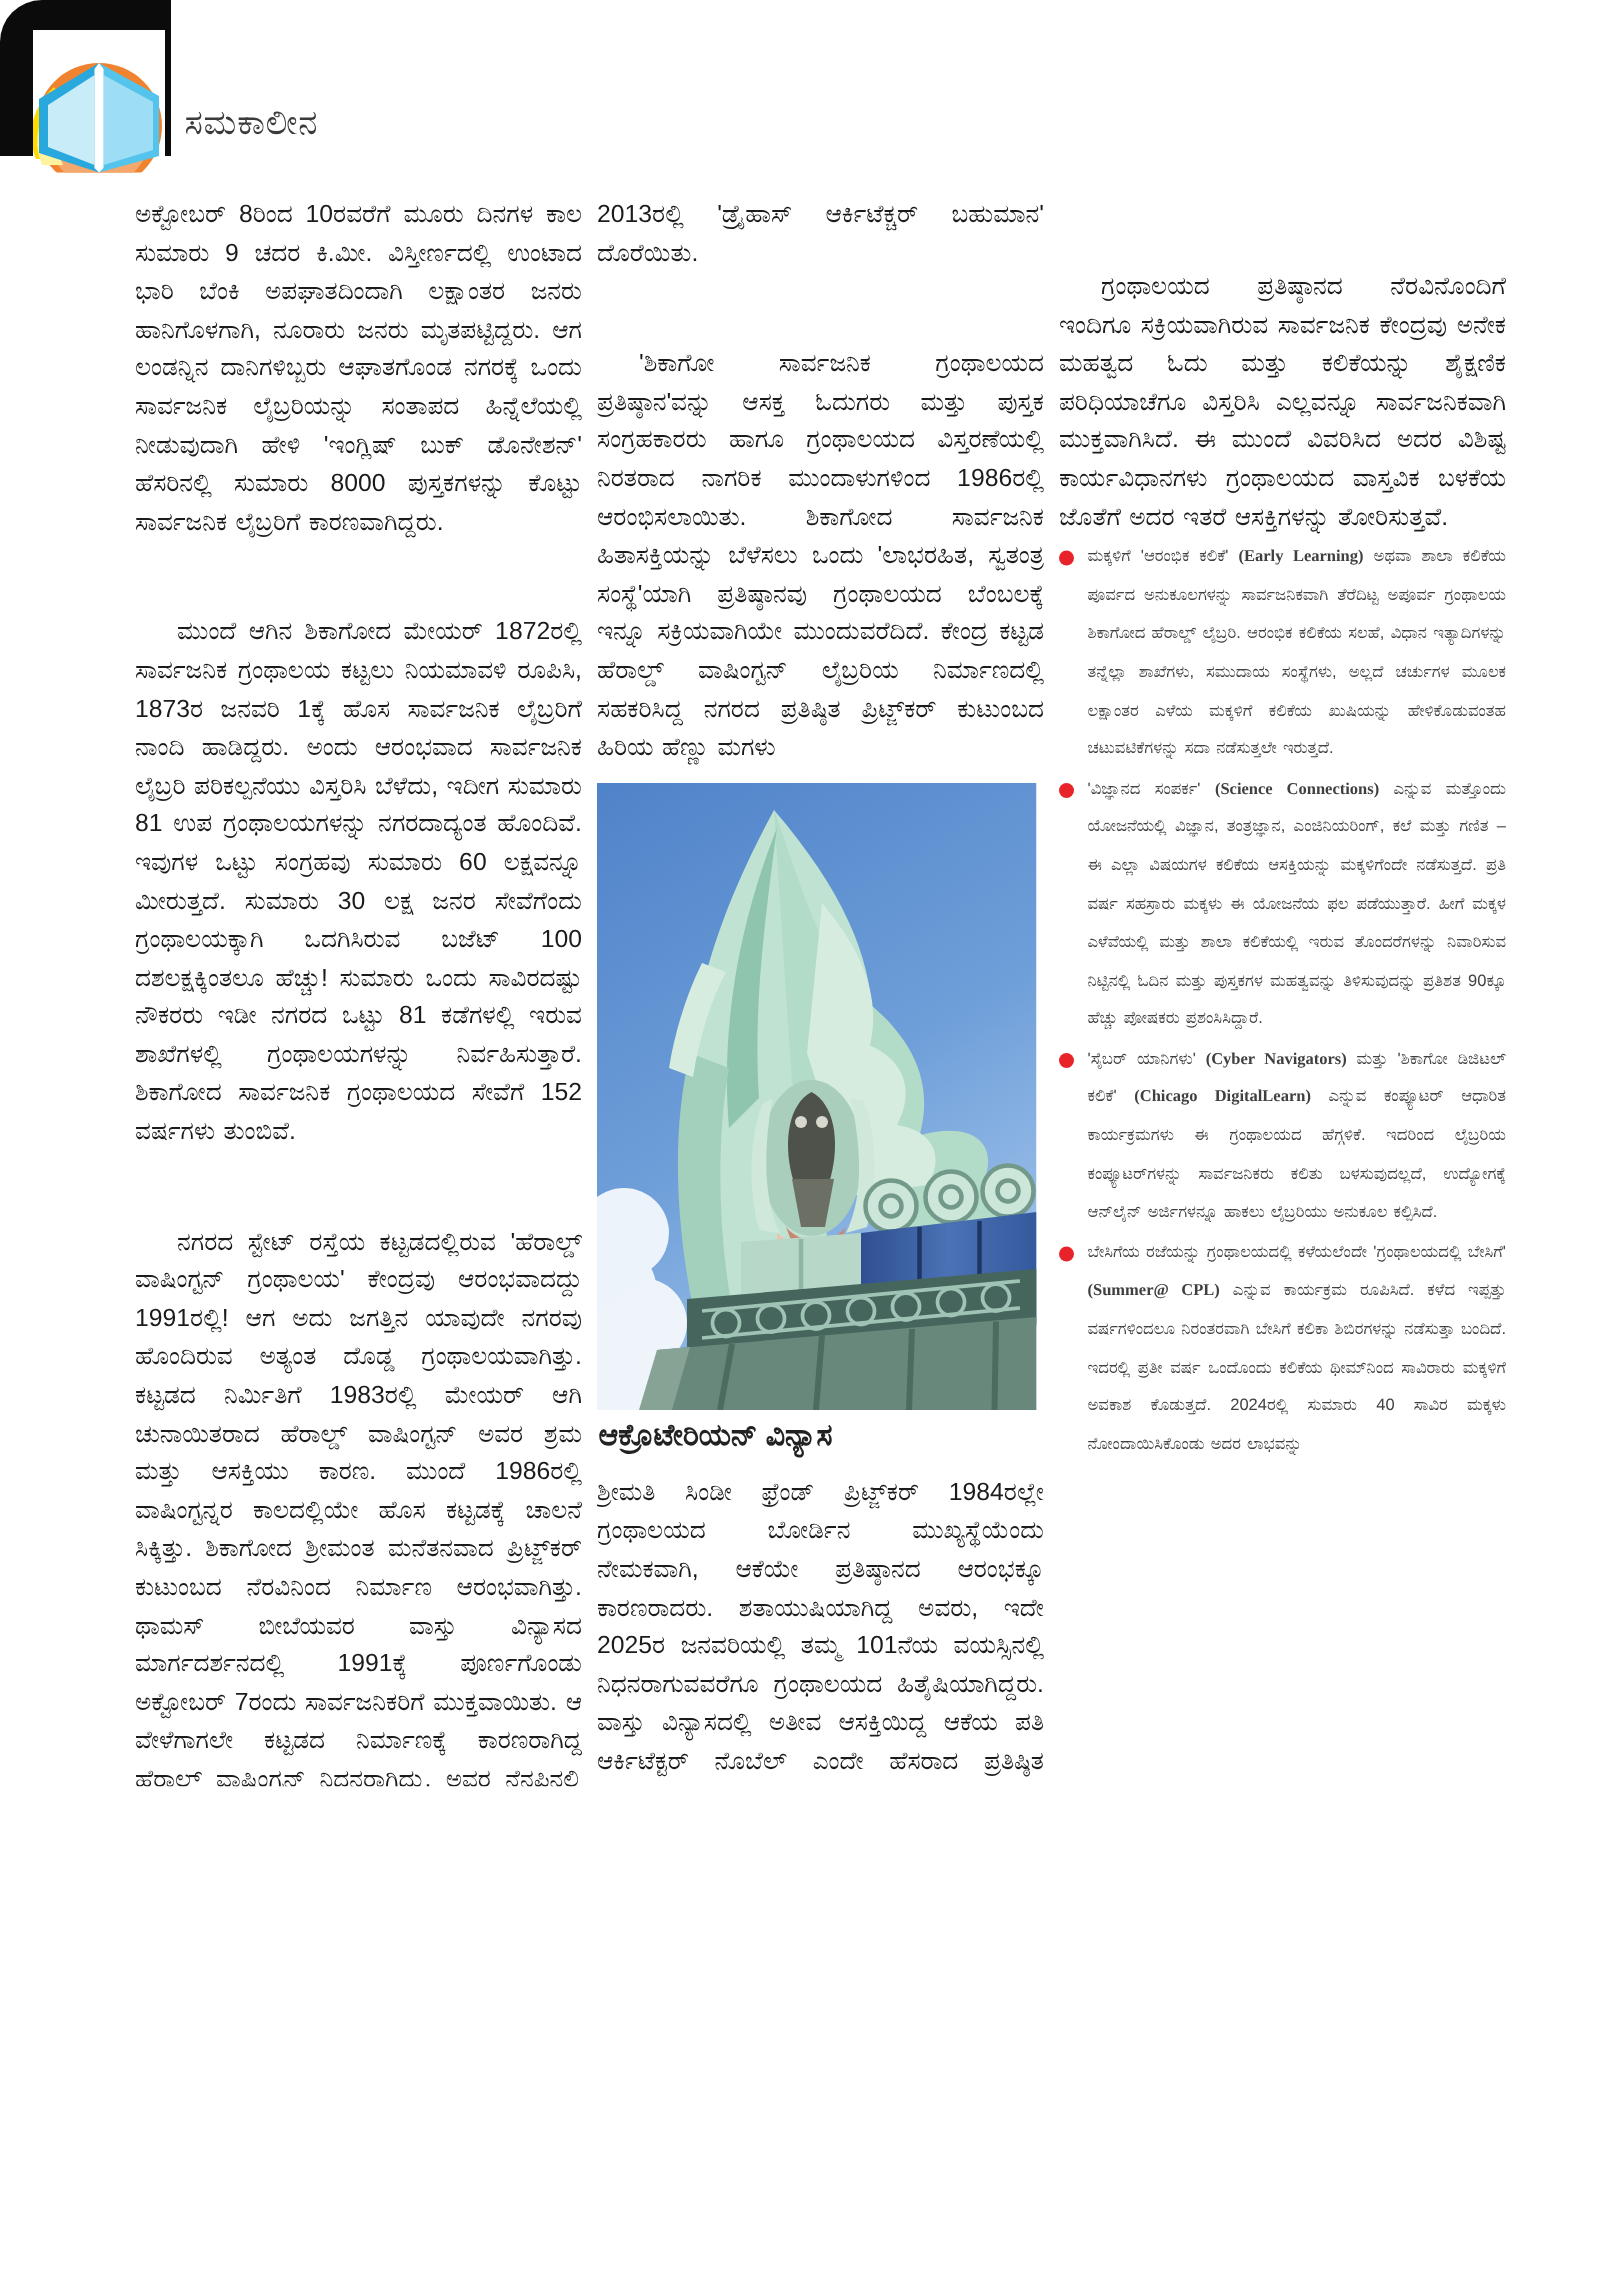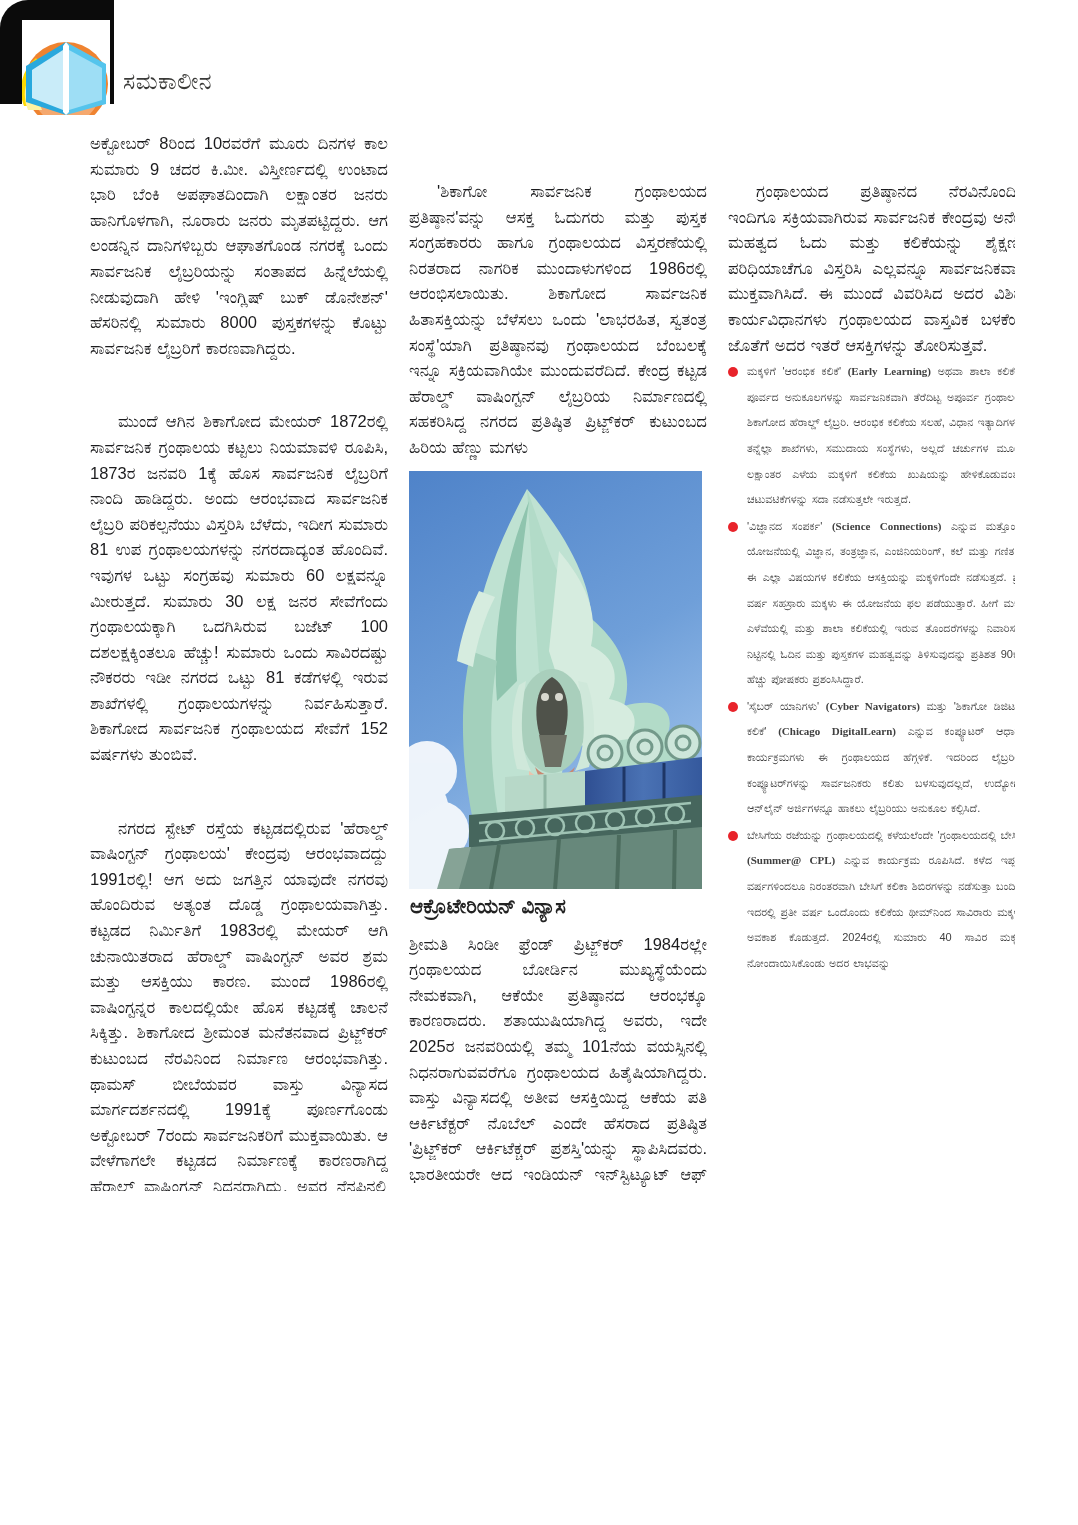--- a/index.html
+++ b/index.html
@@ -8,21 +8,21 @@
   .page { position:relative; width:1078px; height:1191px; background:#fff; overflow:hidden;border-radius:28px; }
 
   
   .logo-black { position:absolute; left:0; top:0; width:114px; height:104px; background:#0b0b0b; }
   .logo-art { position:absolute; left:22px; top:20px; width:88px; height:95px; display:block; }
   .section-title { position:absolute; left:123px; top:68px; font-size:23px; letter-spacing:.5px;
                    color:#3b3b39; font-weight:500; }
 
   
   .columns { position:absolute; left:90px; top:131px; width:925px; height:1284px;
-             display:flex; gap:21px; overflow:hidden; }
+             display:flex; gap:10px; overflow:hidden; }
   .col { width:298px; flex:0 0 298px; overflow:hidden; }
   .para { font-size:16.5px; line-height:25.6px; text-align:justify; color:#1b1b1d;
           word-spacing:1px; }
   .para.indent { text-indent:28px;margin-top:48px; }
 
   
   figure { margin:10px 0 6px 0; }
   .photo-frame { width:293px; height:418px; display:block; }
   figcaption { font-size:20px; font-weight:bold; color:#222; margin:6px 0 14px 1px; }
 
@@ -64,20 +64,21 @@
   <div class="columns">
 
     <section class="col">
         <p class="para">ಅಕ್ಟೋಬರ್ 8ರಿಂದ 10ರವರೆಗೆ ಮೂರು ದಿನಗಳ ಕಾಲ ಸುಮಾರು 9 ಚದರ ಕಿ.ಮೀ. ವಿಸ್ತೀರ್ಣದಲ್ಲಿ ಉಂಟಾದ ಭಾರಿ ಬೆಂಕಿ ಅಪಘಾತದಿಂದಾಗಿ ಲಕ್ಷಾಂತರ ಜನರು ಹಾನಿಗೊಳಗಾಗಿ, ನೂರಾರು ಜನರು ಮೃತಪಟ್ಟಿದ್ದರು. ಆಗ ಲಂಡನ್ನಿನ ದಾನಿಗಳಿಬ್ಬರು ಆಘಾತಗೊಂಡ ನಗರಕ್ಕೆ ಒಂದು ಸಾರ್ವಜನಿಕ ಲೈಬ್ರರಿಯನ್ನು ಸಂತಾಪದ ಹಿನ್ನೆಲೆಯಲ್ಲಿ ನೀಡುವುದಾಗಿ ಹೇಳಿ 'ಇಂಗ್ಲಿಷ್ ಬುಕ್ ಡೊನೇಶನ್' ಹೆಸರಿನಲ್ಲಿ ಸುಮಾರು 8000 ಪುಸ್ತಕಗಳನ್ನು ಕೊಟ್ಟು ಸಾರ್ವಜನಿಕ ಲೈಬ್ರರಿಗೆ ಕಾರಣವಾಗಿದ್ದರು.</p>
         <p class="para indent">ಮುಂದೆ ಆಗಿನ ಶಿಕಾಗೋದ ಮೇಯರ್ 1872ರಲ್ಲಿ ಸಾರ್ವಜನಿಕ ಗ್ರಂಥಾಲಯ ಕಟ್ಟಲು ನಿಯಮಾವಳಿ ರೂಪಿಸಿ, 1873ರ ಜನವರಿ 1ಕ್ಕೆ ಹೊಸ ಸಾರ್ವಜನಿಕ ಲೈಬ್ರರಿಗೆ ನಾಂದಿ ಹಾಡಿದ್ದರು. ಅಂದು ಆರಂಭವಾದ ಸಾರ್ವಜನಿಕ ಲೈಬ್ರರಿ ಪರಿಕಲ್ಪನೆಯು ವಿಸ್ತರಿಸಿ ಬೆಳೆದು, ಇದೀಗ ಸುಮಾರು 81 ಉಪ ಗ್ರಂಥಾಲಯಗಳನ್ನು ನಗರದಾದ್ಯಂತ ಹೊಂದಿವೆ. ಇವುಗಳ ಒಟ್ಟು ಸಂಗ್ರಹವು ಸುಮಾರು 60 ಲಕ್ಷವನ್ನೂ ಮೀರುತ್ತದೆ. ಸುಮಾರು 30 ಲಕ್ಷ ಜನರ ಸೇವೆಗೆಂದು ಗ್ರಂಥಾಲಯಕ್ಕಾಗಿ ಒದಗಿಸಿರುವ ಬಜೆಟ್ 100 ದಶಲಕ್ಷಕ್ಕಿಂತಲೂ ಹೆಚ್ಚು! ಸುಮಾರು ಒಂದು ಸಾವಿರದಷ್ಟು ನೌಕರರು ಇಡೀ ನಗರದ ಒಟ್ಟು 81 ಕಡೆಗಳಲ್ಲಿ ಇರುವ ಶಾಖೆಗಳಲ್ಲಿ ಗ್ರಂಥಾಲಯಗಳನ್ನು ನಿರ್ವಹಿಸುತ್ತಾರೆ. ಶಿಕಾಗೋದ ಸಾರ್ವಜನಿಕ ಗ್ರಂಥಾಲಯದ ಸೇವೆಗೆ 152 ವರ್ಷಗಳು ತುಂಬಿವೆ.</p>
         <p class="para indent">ನಗರದ ಸ್ಟೇಟ್ ರಸ್ತೆಯ ಕಟ್ಟಡದಲ್ಲಿರುವ 'ಹೆರಾಲ್ಡ್ ವಾಷಿಂಗ್ಟನ್ ಗ್ರಂಥಾಲಯ' ಕೇಂದ್ರವು ಆರಂಭವಾದದ್ದು 1991ರಲ್ಲಿ! ಆಗ ಅದು ಜಗತ್ತಿನ ಯಾವುದೇ ನಗರವು ಹೊಂದಿರುವ ಅತ್ಯಂತ ದೊಡ್ಡ ಗ್ರಂಥಾಲಯವಾಗಿತ್ತು. ಕಟ್ಟಡದ ನಿರ್ಮಿತಿಗೆ 1983ರಲ್ಲಿ ಮೇಯರ್ ಆಗಿ ಚುನಾಯಿತರಾದ ಹೆರಾಲ್ಡ್ ವಾಷಿಂಗ್ಟನ್ ಅವರ ಶ್ರಮ ಮತ್ತು ಆಸಕ್ತಿಯು ಕಾರಣ. ಮುಂದೆ 1986ರಲ್ಲಿ ವಾಷಿಂಗ್ಟನ್ನರ ಕಾಲದಲ್ಲಿಯೇ ಹೊಸ ಕಟ್ಟಡಕ್ಕೆ ಚಾಲನೆ ಸಿಕ್ಕಿತ್ತು. ಶಿಕಾಗೋದ ಶ್ರೀಮಂತ ಮನೆತನವಾದ ಪ್ರಿಟ್ಜ್‌ಕರ್ ಕುಟುಂಬದ ನೆರವಿನಿಂದ ನಿರ್ಮಾಣ ಆರಂಭವಾಗಿತ್ತು. ಥಾಮಸ್ ಬೀಬೆಯವರ ವಾಸ್ತು ವಿನ್ಯಾಸದ ಮಾರ್ಗದರ್ಶನದಲ್ಲಿ 1991ಕ್ಕೆ ಪೂರ್ಣಗೊಂಡು ಅಕ್ಟೋಬರ್ 7ರಂದು ಸಾರ್ವಜನಿಕರಿಗೆ ಮುಕ್ತವಾಯಿತು. ಆ ವೇಳೆಗಾಗಲೇ ಕಟ್ಟಡದ ನಿರ್ಮಾಣಕ್ಕೆ ಕಾರಣರಾಗಿದ್ದ ಹೆರಾಲ್ಡ್ ವಾಷಿಂಗ್ಟನ್ ನಿಧನರಾಗಿದ್ದು, ಅವರ ನೆನಪಿನಲ್ಲಿ ಅವರ ಹೆಸರನ್ನೇ ಗ್ರಂಥಾಲಯದ ಕಟ್ಟಡಕ್ಕೆ ಇಡಲಾಯಿತು.</p>
       </section>
 
     <section class="col">
       <div>
+          <p class="para">2013ರಲ್ಲಿ 'ಡ್ರೈಹಾಸ್ ಆರ್ಕಿಟೆಕ್ಚರ್ ಬಹುಮಾನ' ದೊರೆಯಿತು.</p>
           <p class="para indent">'ಶಿಕಾಗೋ ಸಾರ್ವಜನಿಕ ಗ್ರಂಥಾಲಯದ ಪ್ರತಿಷ್ಠಾನ'ವನ್ನು ಆಸಕ್ತ ಓದುಗರು ಮತ್ತು ಪುಸ್ತಕ ಸಂಗ್ರಹಕಾರರು ಹಾಗೂ ಗ್ರಂಥಾಲಯದ ವಿಸ್ತರಣೆಯಲ್ಲಿ ನಿರತರಾದ ನಾಗರಿಕ ಮುಂದಾಳುಗಳಿಂದ 1986ರಲ್ಲಿ ಆರಂಭಿಸಲಾಯಿತು. ಶಿಕಾಗೋದ ಸಾರ್ವಜನಿಕ ಹಿತಾಸಕ್ತಿಯನ್ನು ಬೆಳೆಸಲು ಒಂದು 'ಲಾಭರಹಿತ, ಸ್ವತಂತ್ರ ಸಂಸ್ಥೆ'ಯಾಗಿ ಪ್ರತಿಷ್ಠಾನವು ಗ್ರಂಥಾಲಯದ ಬೆಂಬಲಕ್ಕೆ ಇನ್ನೂ ಸಕ್ರಿಯವಾಗಿಯೇ ಮುಂದುವರೆದಿದೆ. ಕೇಂದ್ರ ಕಟ್ಟಡ ಹೆರಾಲ್ಡ್ ವಾಷಿಂಗ್ಟನ್ ಲೈಬ್ರರಿಯ ನಿರ್ಮಾಣದಲ್ಲಿ ಸಹಕರಿಸಿದ್ದ ನಗರದ ಪ್ರತಿಷ್ಠಿತ ಪ್ರಿಟ್ಜ್‌ಕರ್ ಕುಟುಂಬದ ಹಿರಿಯ ಹೆಣ್ಣು ಮಗಳು</p>
         </div>
 
       <figure>
         <svg class="photo-frame" viewBox="0 0 293 418" preserveAspectRatio="none">
           <defs>
             <linearGradient id="sky" x1="0" y1="0" x2="0.4" y2="1">
               <stop offset="0" stop-color="#4f83c9"></stop>
               <stop offset="0.6" stop-color="#6f9fd9"></stop>
               <stop offset="1" stop-color="#9dc1ea"></stop>

